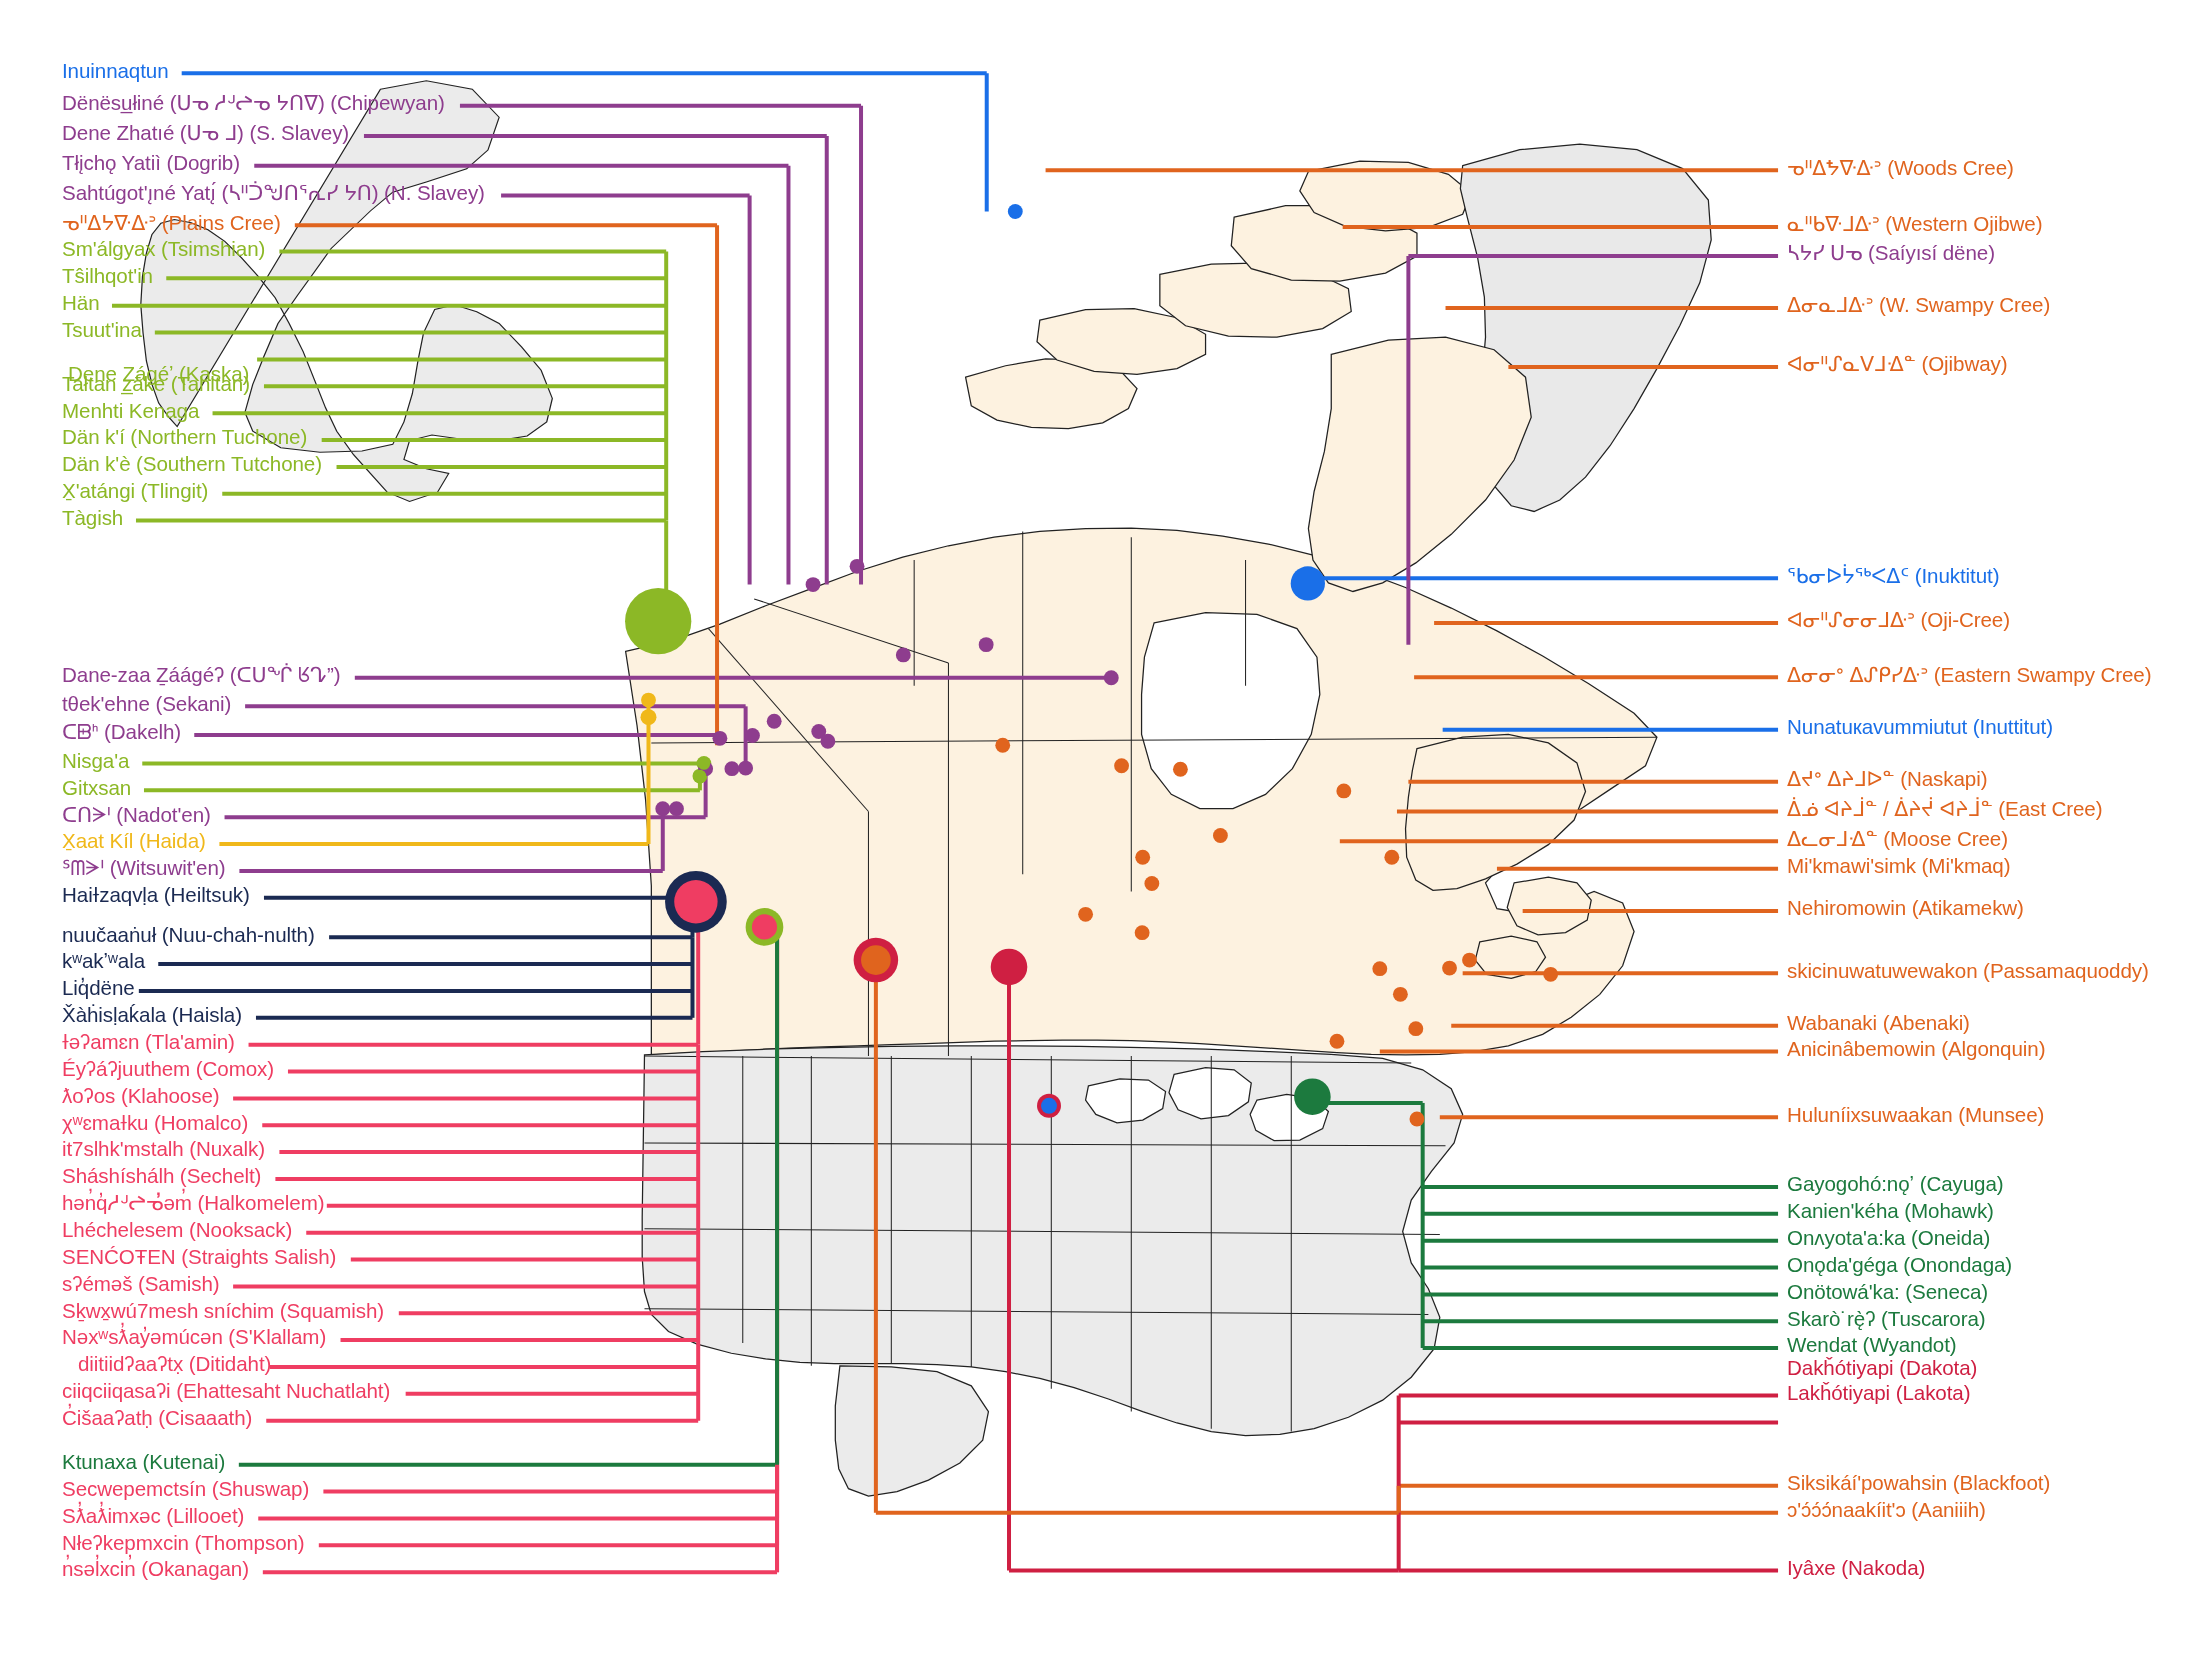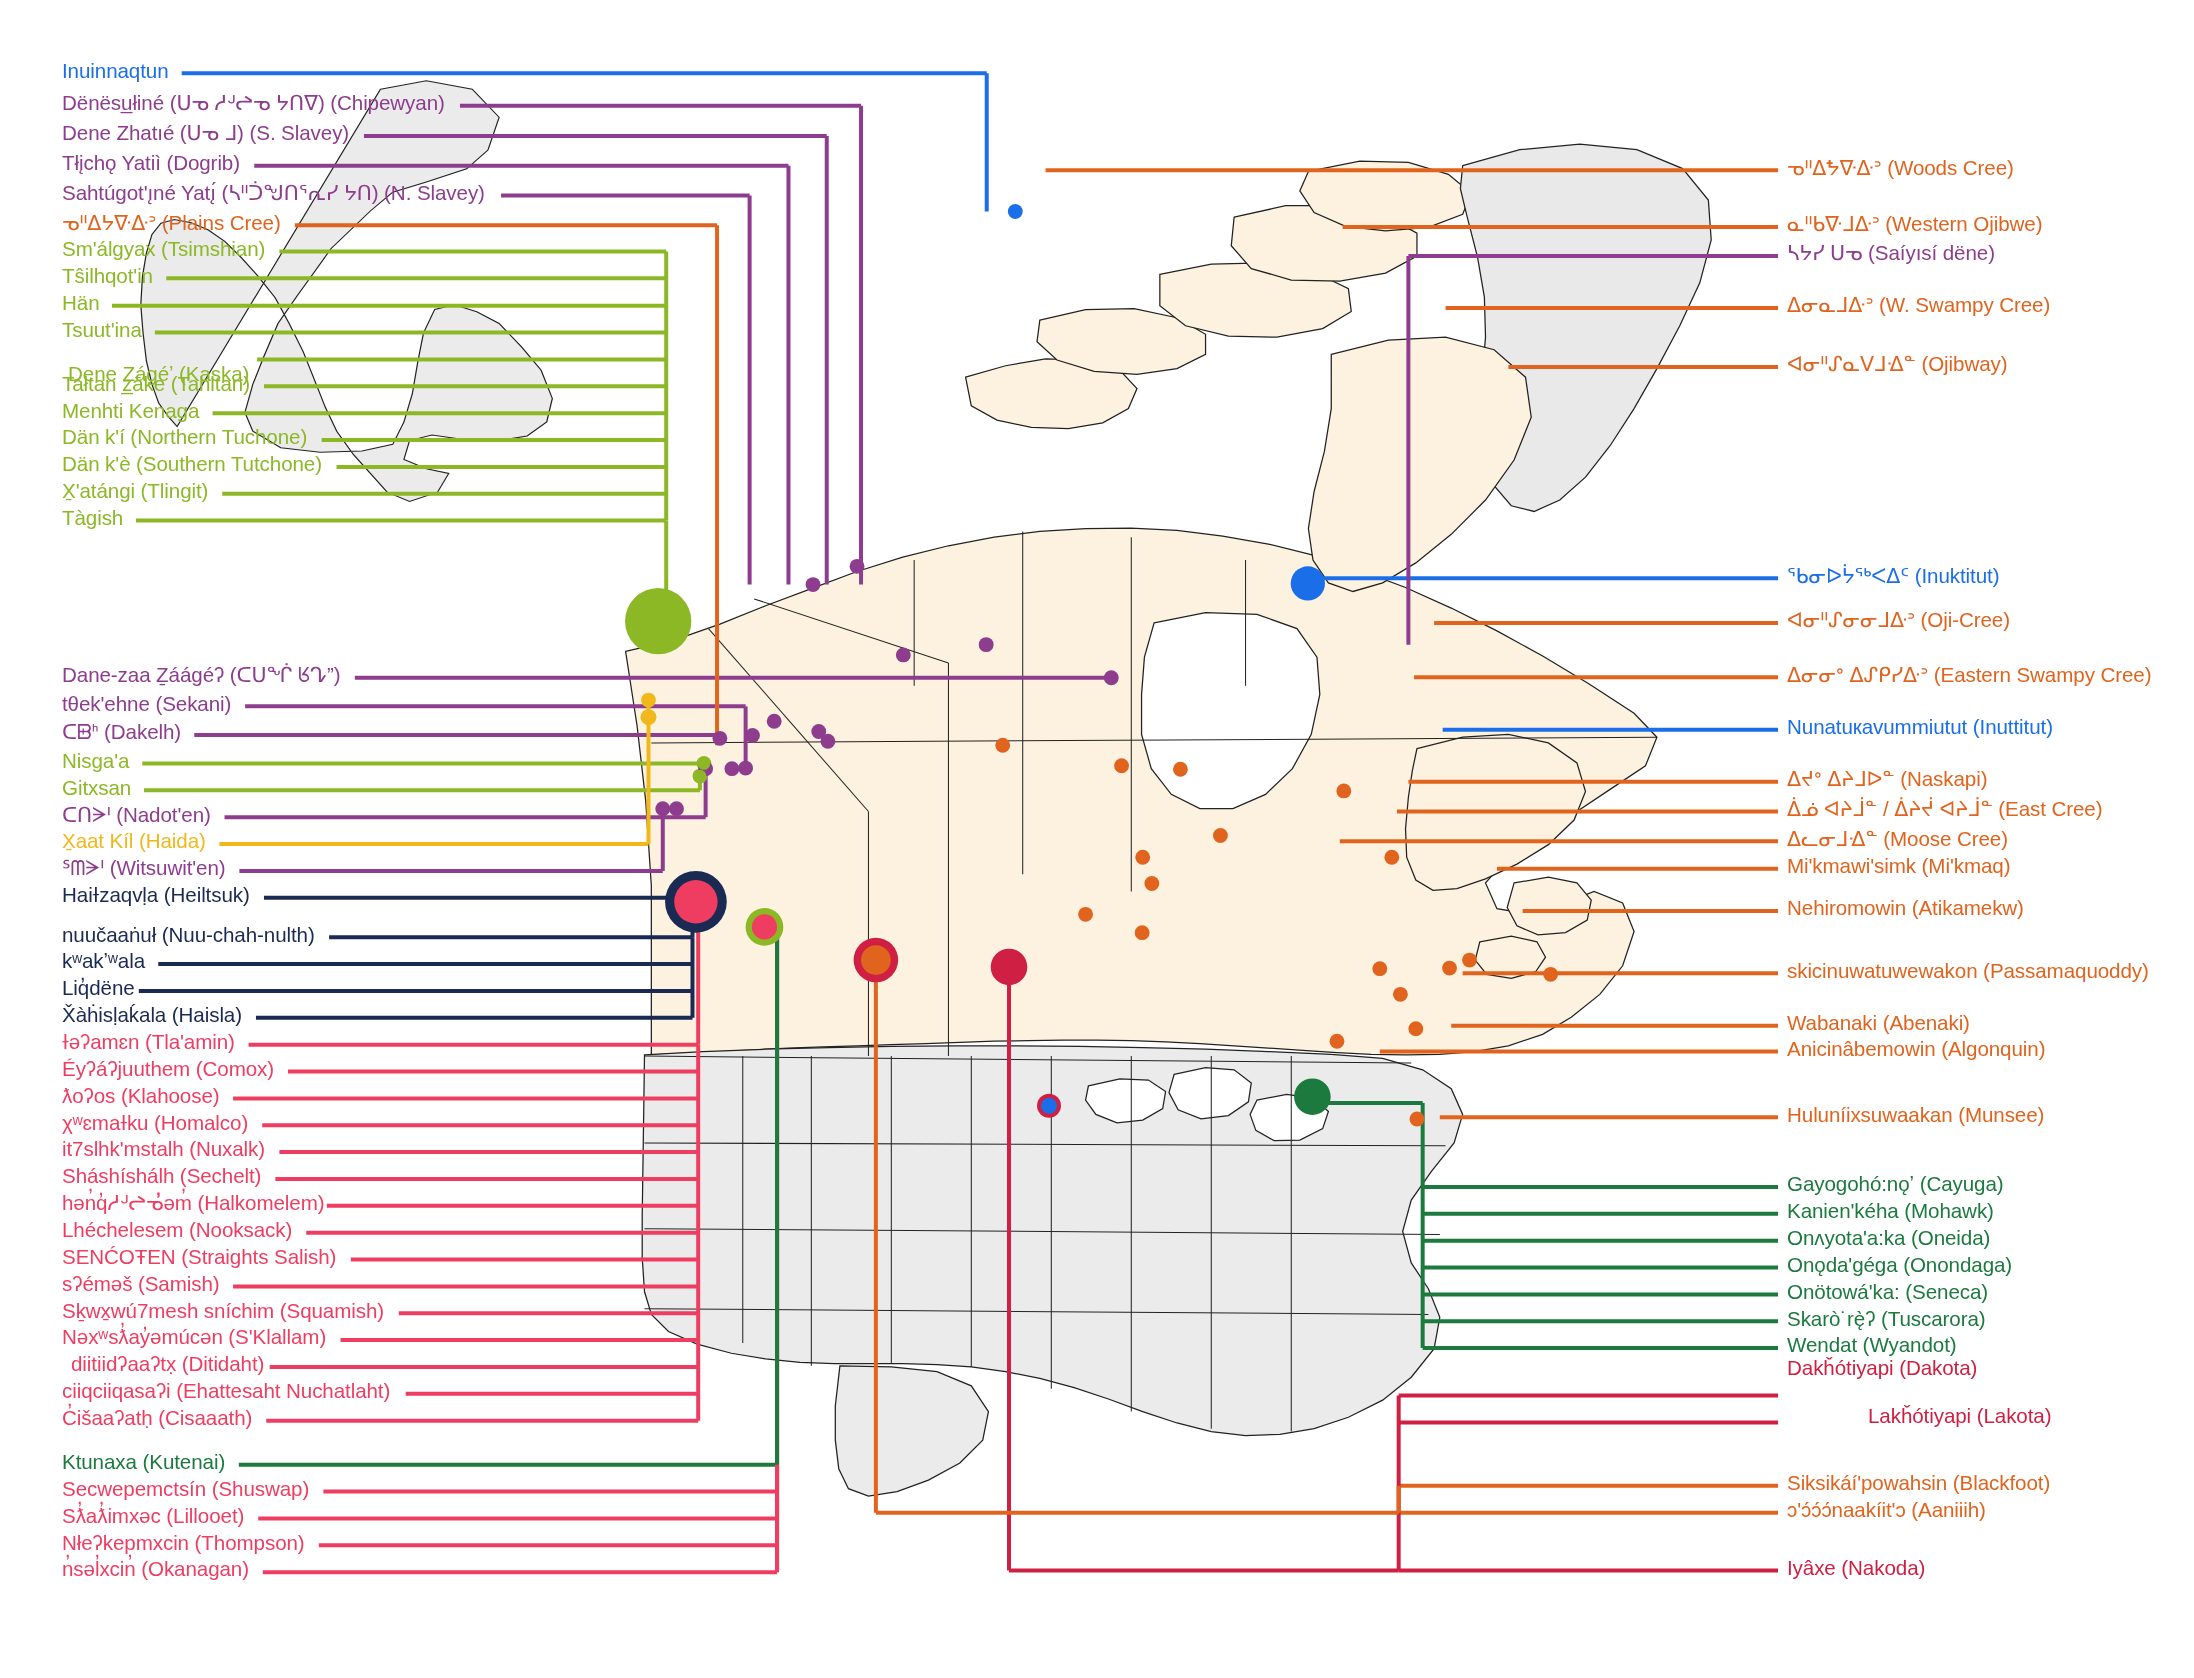--- a/index.html
+++ b/index.html
@@ -369,21 +369,21 @@
       <div class="label left cx-pink" style="left: 62px; top: 1086px;">ƛoʔos (Klahoose)</div>
       <div class="label left cx-pink" style="left: 62px; top: 1113px;">χʷɛmaɫku (Homalco)</div>
       <div class="label left cx-pink" style="left: 62px; top: 1139px;">it7slhk'mstalh (Nuxalk)</div>
       <div class="label left cx-pink" style="left: 62px; top: 1166px;">Sháshíshálh (Sechelt)</div>
       <div class="label left cx-pink" style="left: 62px; top: 1193px;">hən̓q̓ᓱᒢᖠᓀ̓əm̓ (Halkomelem)</div>
       <div class="label left cx-pink" style="left: 62px; top: 1220px;">Lhéchelesem (Nooksack)</div>
       <div class="label left cx-pink" style="left: 62px; top: 1247px;">SENĆOŦEN (Straights Salish)</div>
       <div class="label left cx-pink" style="left: 62px; top: 1274px;">sʔéməš (Samish)</div>
       <div class="label left cx-pink" style="left: 62px; top: 1301px;">Sḵwx̱wú7mesh sníchim (Squamish)</div>
       <div class="label left cx-pink" style="left: 62px; top: 1327px;">Nəxʷsƛ̓ay̓əmúcən (S'Klallam)</div>
-      <div class="label left cx-pink" style="left: 71px; top: 1354px; text-align: right;">diitiidʔaaʔtx̣ (Ditidaht)</div>
+      <div class="label left cx-pink" style="left: 78px; top: 1354px; text-align: right;">diitiidʔaaʔtx̣ (Ditidaht)</div>
       <div class="label left cx-pink" style="left: 62px; top: 1381px;">ciiqciiqasaʔi (Ehattesaht Nuchatlaht)</div>
       <div class="label left cx-pink" style="left: 62px; top: 1408px;">C̓išaaʔatḥ (Cisaaath)</div>
       <div class="label left cx-dgreen" style="left: 62px; top: 1452px;">Ktunaxa (Kutenai)</div>
       <div class="label left cx-pink" style="left: 62px; top: 1479px;">Secwepemctsín (Shuswap)</div>
       <div class="label left cx-pink" style="left: 62px; top: 1506px;">Sƛ̓aƛ̓imxəc (Lillooet)</div>
       <div class="label left cx-pink" style="left: 62px; top: 1533px;">Nłeʔkepmxcin (Thompson)</div>
       <div class="label left cx-pink" style="left: 62px; top: 1559px;">n̓səl̓xcin̓ (Okanagan)</div>
     </div>
   <div id="right-labels">
       <div class="label right cx-orange" style="left: 1787px; top: 158px;">ᓀᐦᐃᖬᐍᐏᐣ (Woods Cree)</div>
@@ -404,21 +404,21 @@
       <div class="label right cx-orange" style="left: 1787px; top: 1013px;">Wabanaki (Abenaki)</div>
       <div class="label right cx-orange" style="left: 1787px; top: 1039px;">Anicinâbemowin (Algonquin)</div>
       <div class="label right cx-orange" style="left: 1787px; top: 1105px;">Huluníixsuwaakan (Munsee)</div>
       <div class="label right cx-dgreen" style="left: 1787px; top: 1174px;">Gayogohó:nǫʼ (Cayuga)</div>
       <div class="label right cx-dgreen" style="left: 1787px; top: 1201px;">Kanien'kéha (Mohawk)</div>
       <div class="label right cx-dgreen" style="left: 1787px; top: 1228px;">Onʌyota'a:ka (Oneida)</div>
       <div class="label right cx-dgreen" style="left: 1787px; top: 1255px;">Onǫda'géga (Onondaga)</div>
       <div class="label right cx-dgreen" style="left: 1787px; top: 1282px;">Onötowá'ka: (Seneca)</div>
       <div class="label right cx-dgreen" style="left: 1787px; top: 1309px;">Skarò˙rę̀ʔ (Tuscarora)</div>
       <div class="label right cx-dgreen" style="left: 1787px; top: 1335px;">Wendat (Wyandot)</div>
-      <div class="label right cx-crimson" style="left: 1868px; top: 1383px; margin-top: 23px;">Lakȟótiyapi (Lakota)</div>
+      <div class="label right cx-crimson" style="left: 1787px; top: 1383px;">Lakȟótiyapi (Lakota)</div>
       <div class="label right cx-crimson" style="left: 1787px; top: 1358px;">Dakȟótiyapi (Dakota)</div>
       <div class="label right cx-orange" style="left: 1787px; top: 1473px;">Siksikáí'powahsin (Blackfoot)</div>
       <div class="label right cx-orange" style="left: 1787px; top: 1500px;">ɔ'ɔ́ɔ́ɔ́naakíit'ɔ (Aaniiih)</div>
       <div class="label right cx-crimson" style="left: 1787px; top: 1558px;">Iyâxe (Nakoda)</div>
     </div>
 
 </div>
 
 
 </body></html>

